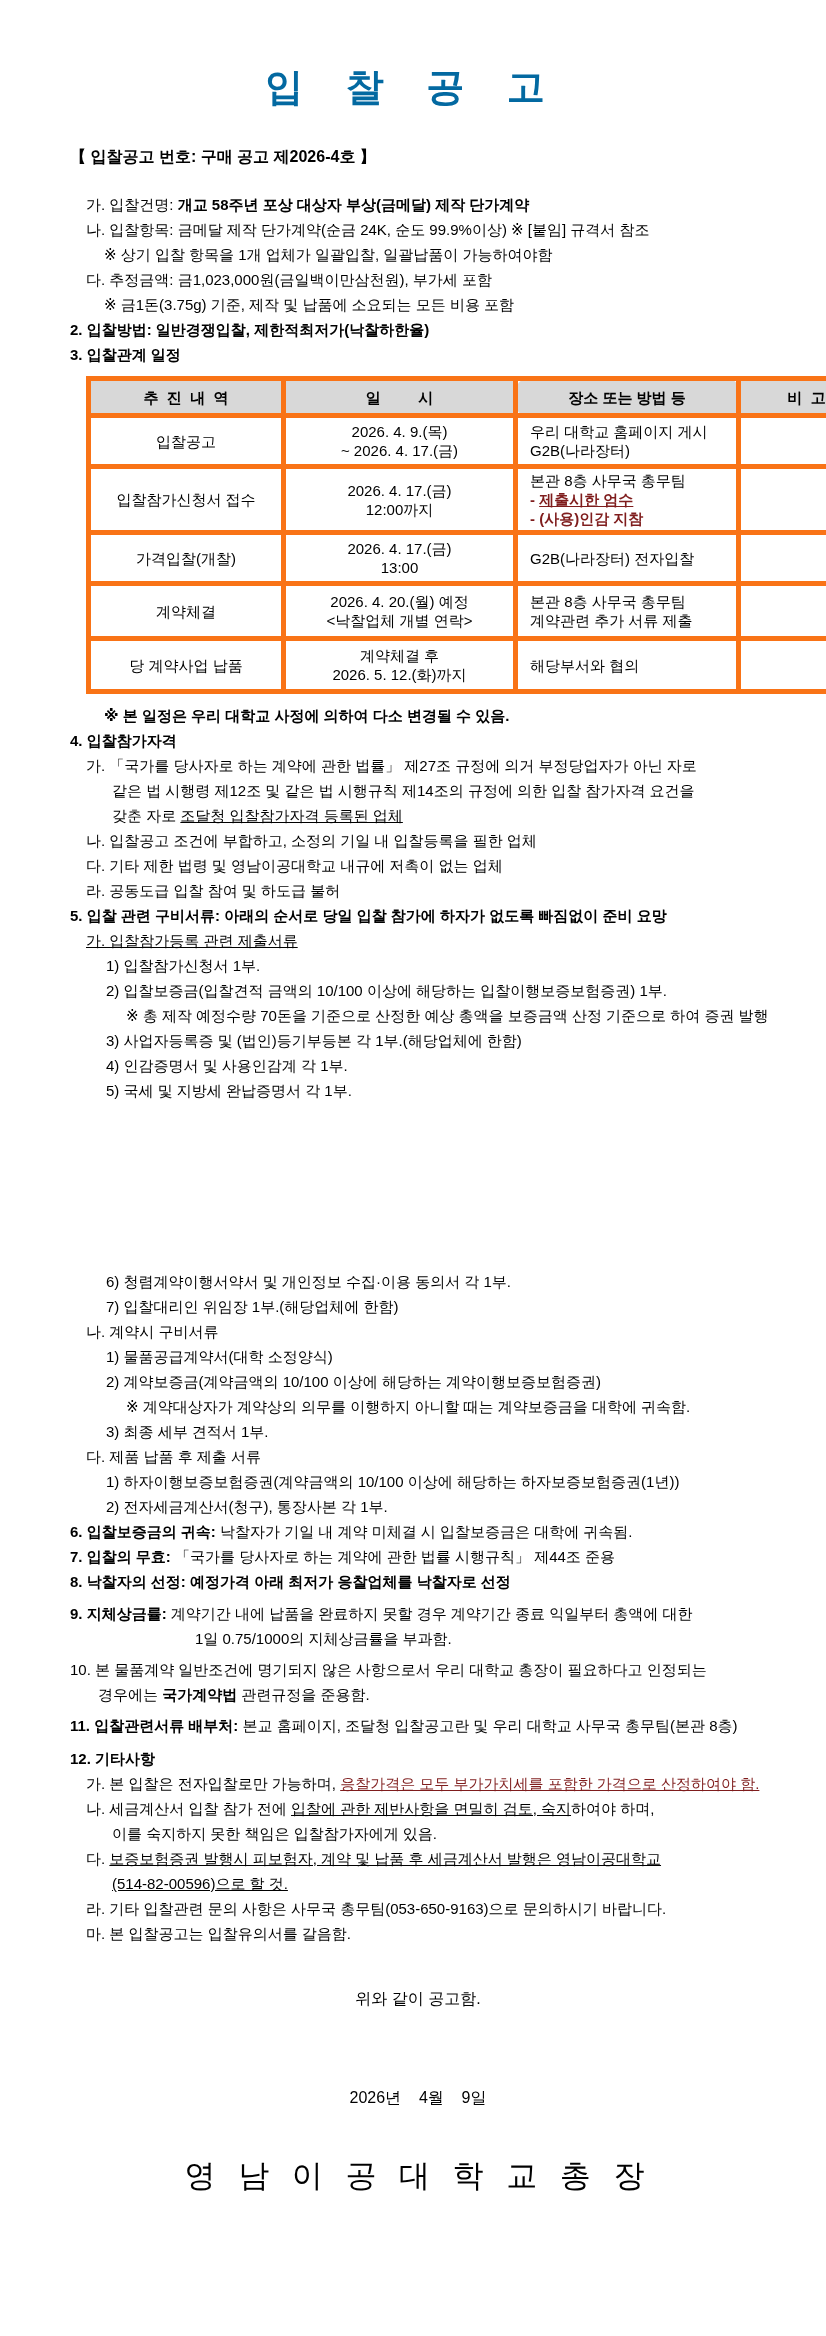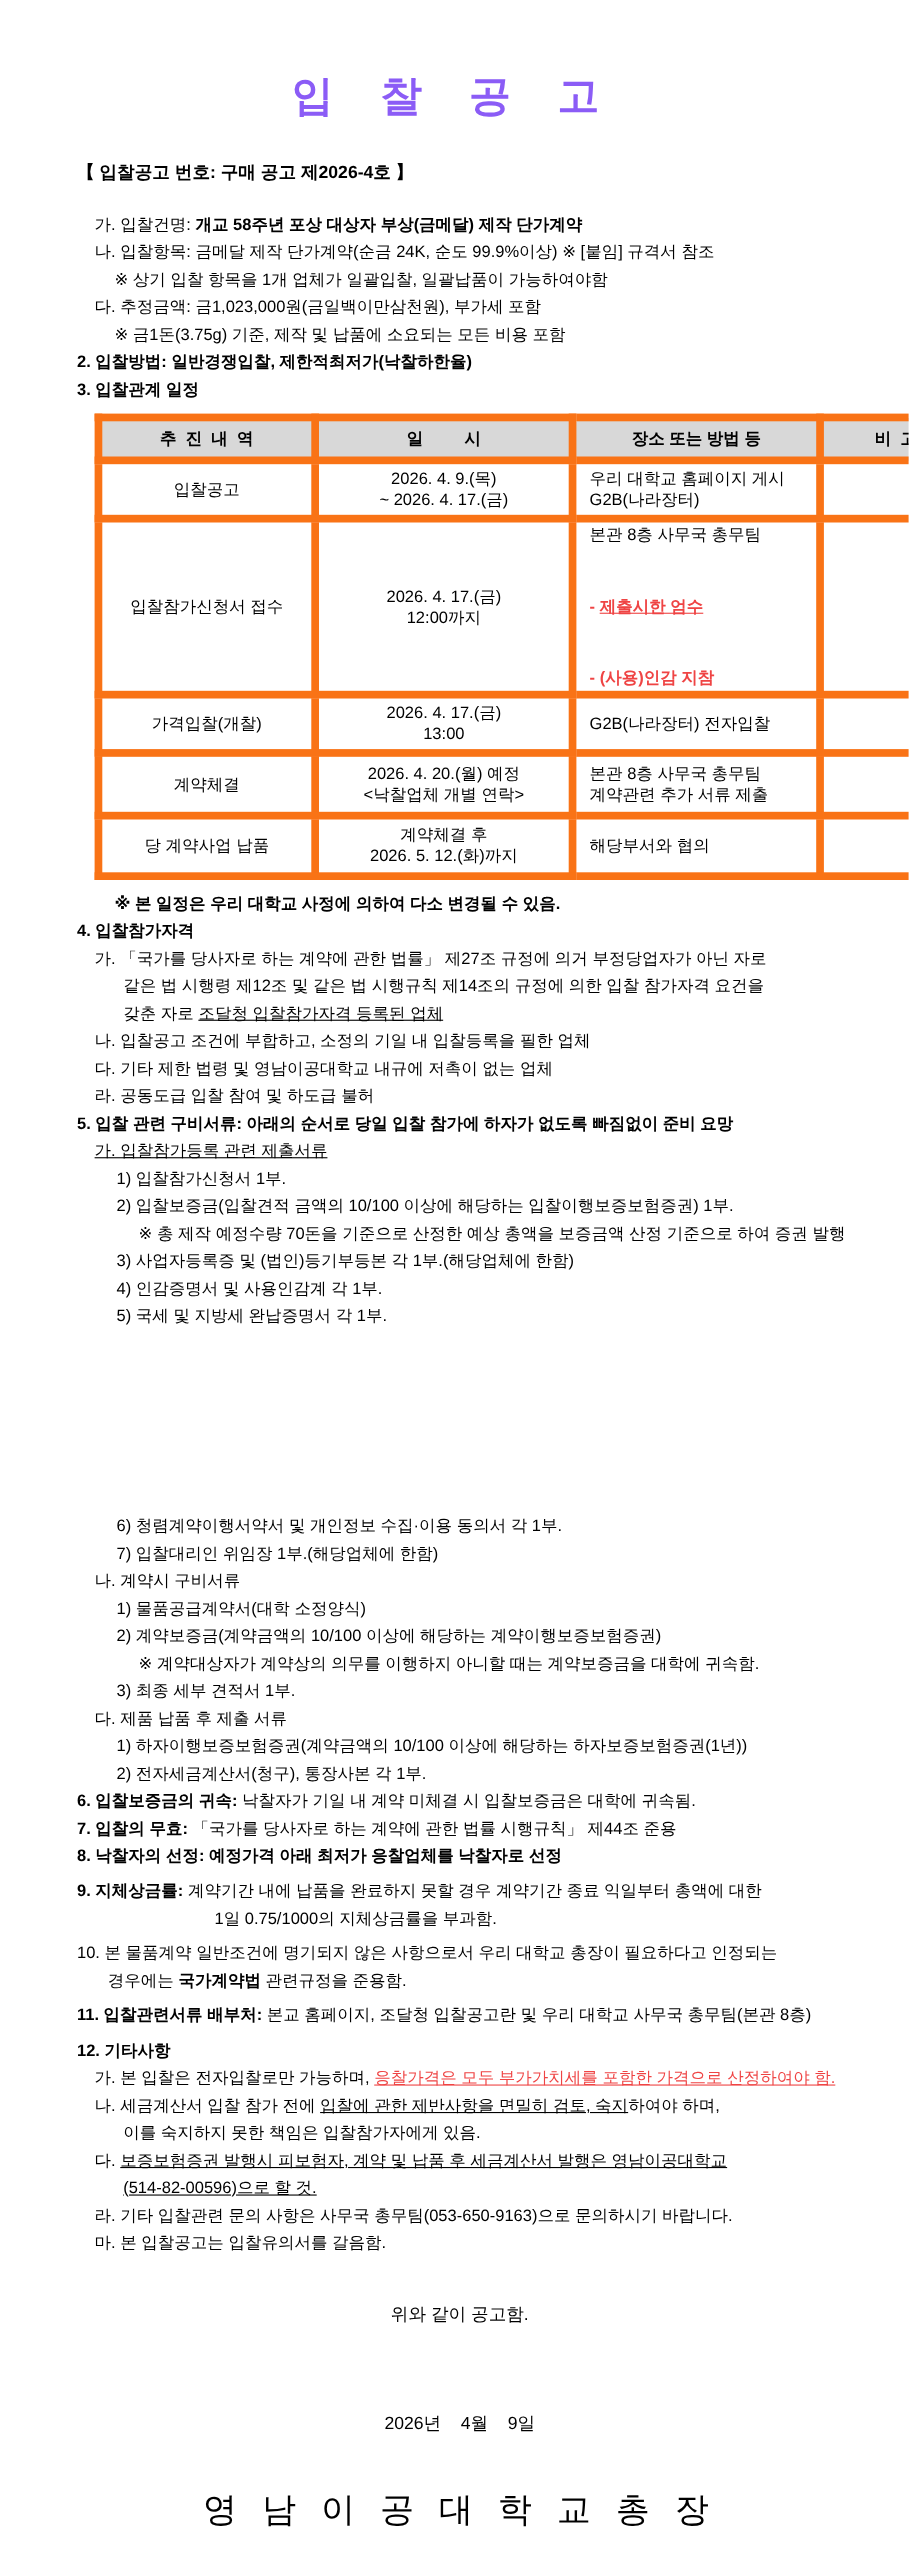--- a/index.html
+++ b/index.html
@@ -1,38 +1,38 @@
 <!DOCTYPE html>
 <html><head>
 <meta charset="utf-8">
 <style>
   html,body{margin:0;padding:0;background:#ffffff;}
   body{width:826px;height:2336px;overflow:hidden;
        font-family:"Liberation Sans","DejaVu Sans",sans-serif;color:#000;}
   .doc{width:826px;height:2336px;position:relative;}
   .title{margin:62px 0 0 0;text-align:center;font-size:38px;font-weight:bold;
-         letter-spacing:16px;color:#8b5cf6;}
+         letter-spacing:16px;color:#0369a1;}
   .notice-no{margin:34px 0 0 70px;font-size:16px;font-weight:bold;}
   .body-block{margin:24px 60px 0 70px;font-size:15px;}
   .line{height:25px;line-height:25px;white-space:nowrap;}
   .b{font-weight:bold;}
   .u{text-decoration:underline;}
   .bu{font-weight:normal;text-decoration:underline;}
-  .blue{color:#ef4444;margin-top:46px;}
+  .blue{color:#7f1d1d;}
   .l1{margin-left:16px;}
   .l1n{margin-left:34px;}
   .l1c{margin-left:42px;}
   .l2{margin-left:36px;}
   .l2n{margin-left:56px;}
   .s9c{margin-left:125px;}
   .s10c{margin-left:28px;}
   
   table.sched{border-collapse:collapse;margin:9px 0 0 16px;table-layout:fixed;
               width:682px;font-size:15px;}
-  table.sched th,table.sched td{border:7px solid #f97316;vertical-align:middle;
+  table.sched th,table.sched td{border:5px solid #f97316;vertical-align:middle;
               padding:2px 12px;line-height:19px;}
   table.sched{border:2px solid #000;}
   table.sched th{background:#d8d8d8;font-weight:bold;height:28px;
               white-space:pre;text-align:center;}
   .c-task{width:166px;text-align:center;}
   .c-when{width:203px;text-align:center;}
   .c-where{width:194px;text-align:left;padding-left:6px;border-radius:11px;}
   .c-note{width:107px;text-align:center;}
   .r1 td{height:42px;} .r2 td{height:56px;} .r3 td{height:42px;}
   .r4 td{height:46px;} .r5 td{height:44px;}

